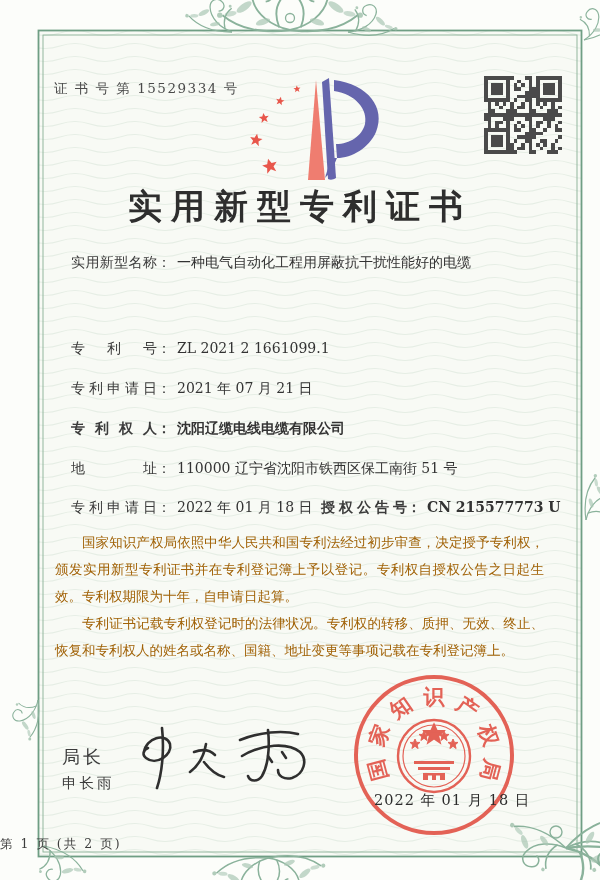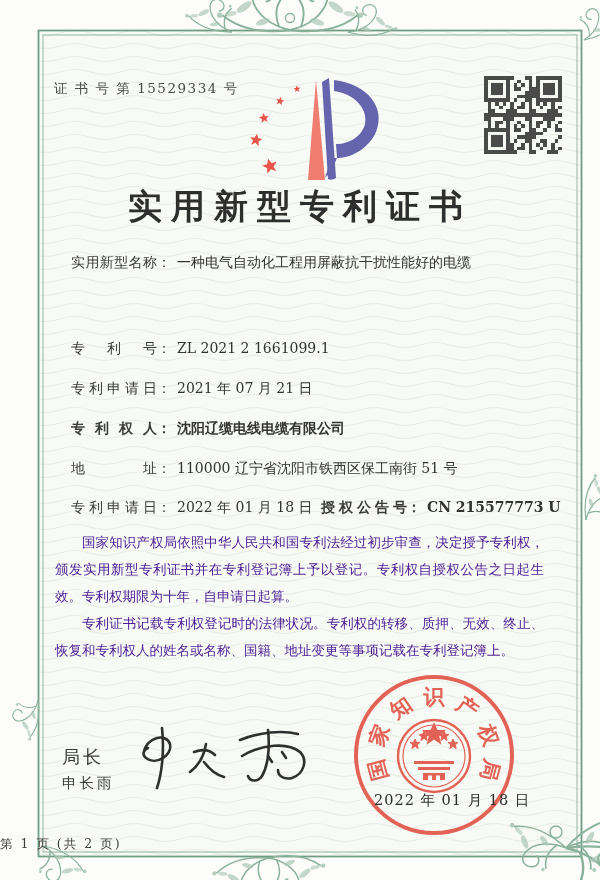--- a/index.html
+++ b/index.html
@@ -24,21 +24,21 @@
   .flabel{
     display:inline-block;width:86px;vertical-align:bottom;
     text-align:justify;text-align-last:justify;color:#3b3b3b;
   }
   .fcolon{display:inline-block;margin-right:6px;}
   .fvalue{color:#333;}
   .col2{position:absolute;left:250px;top:0;font-weight:bold;}
 
   .paras{
     position:absolute;left:55px;right:56px;top:529px;
-    font-size:13.5px;line-height:27px;text-align:justify;color:#4c1d95;
+    font-size:13.5px;line-height:27px;text-align:justify;color:#a16207;
   }
   .paras p{margin:0;text-indent:2em;}
 
   .director-title{left:62px;top:745px;font-size:18px;letter-spacing:3px;}
   .director-name{left:62px;top:774px;font-size:14.5px;letter-spacing:3px;text-align:right;}
 
   .seal-wrap{left:349px;top:668px;opacity:.93;}
   .seal-date{left:374px;top:791px;font-size:14.5px;color:#2c2c2c;letter-spacing:1px;z-index:3;}
 
   .footer{left:0;top:836px;width:600px;font-size:12.5px;letter-spacing:2px;color:#3d3d3d;}

